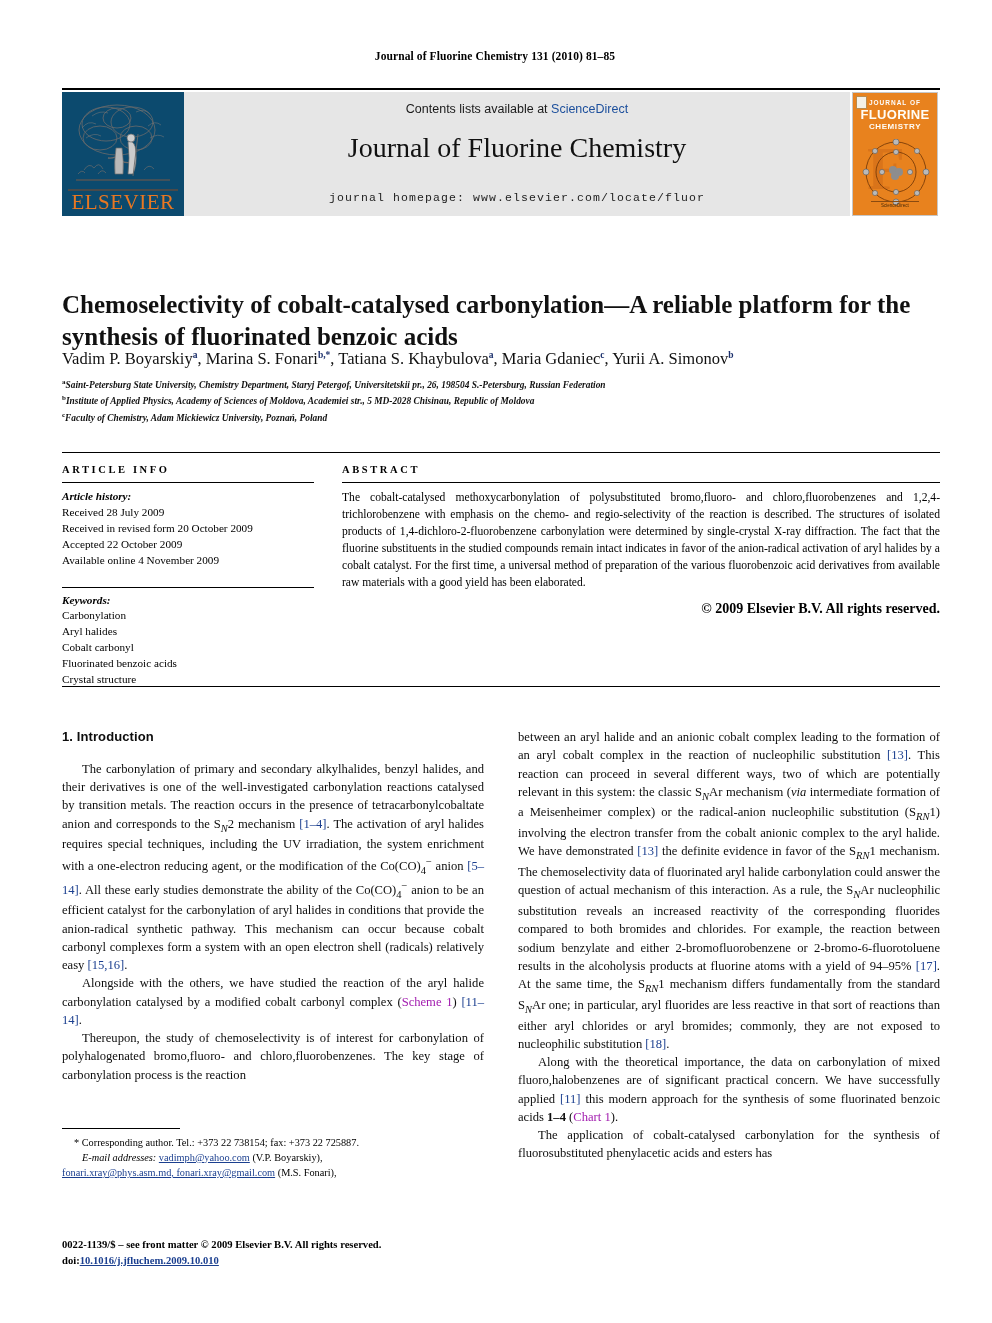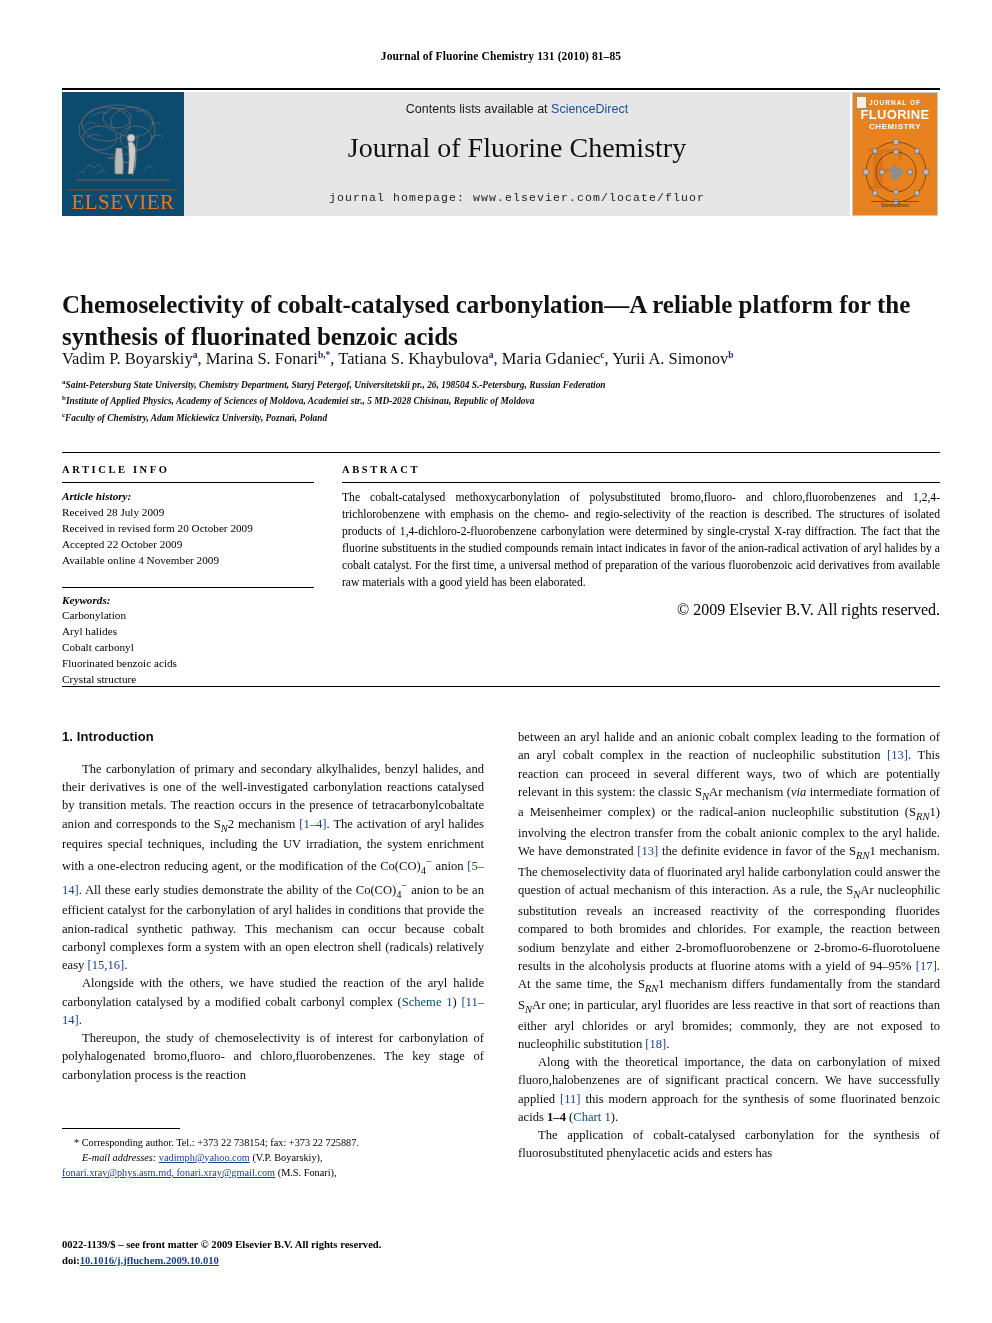--- a/index.html
+++ b/index.html
@@ -18,21 +18,21 @@
   .page {
     position: absolute;
     left: 0; top: 0;
     width: 992px;
     height: 1323px;
   }
 
   
   .running-head {
     position: absolute;
-    left: 62px; top: 50px;
+    left: 56px; top: 50px;
     width: 878px;
     text-align: center;
     font-size: 11.5px;
     font-weight: bold;
     letter-spacing: .1px;
   }
 
   
   .masthead {
     position: absolute;
@@ -253,23 +253,23 @@
   .kw-rule { border-top: 1.3px solid #000; margin-bottom: 5px; }
   .abs-body {
     padding-top: 7px;
     font-size: 11.6px;
     line-height: 1.46;
     text-align: justify;
     text-justify: inter-word;
   }
   .abs-rights {
     padding-top: 9px;
-    font-size: 16px;
+    font-size: 14px;
     text-align: right;
-    font-weight: normal;
+    font-weight: bold;
   }
 
   
   .body-col {
     position: absolute;
     top: 728px;
     width: 422px;
     font-size: 12.6px;
     line-height: 1.45;
     text-align: justify;
@@ -280,21 +280,21 @@
   .col-right { left: 518px; }
   .h2 {
     font-family: "Liberation Sans", sans-serif;
     font-size: 13px;
     font-weight: bold;
     margin: 0 0 13px 0;
     letter-spacing: .1px;
   }
   .body-col p { margin: 0; text-indent: 20px; }
   .ref { color: #1b3f8f; }
-  .lnk { color: #0c4a6e; }
+  .lnk { color: #a21caf; }
   sub.ital { font-style: italic; }
 
   
   .footnote {
     position: absolute;
     left: 62px; top: 1128px;
     width: 422px;
     font-size: 10.3px;
     line-height: 1.46;
   }

